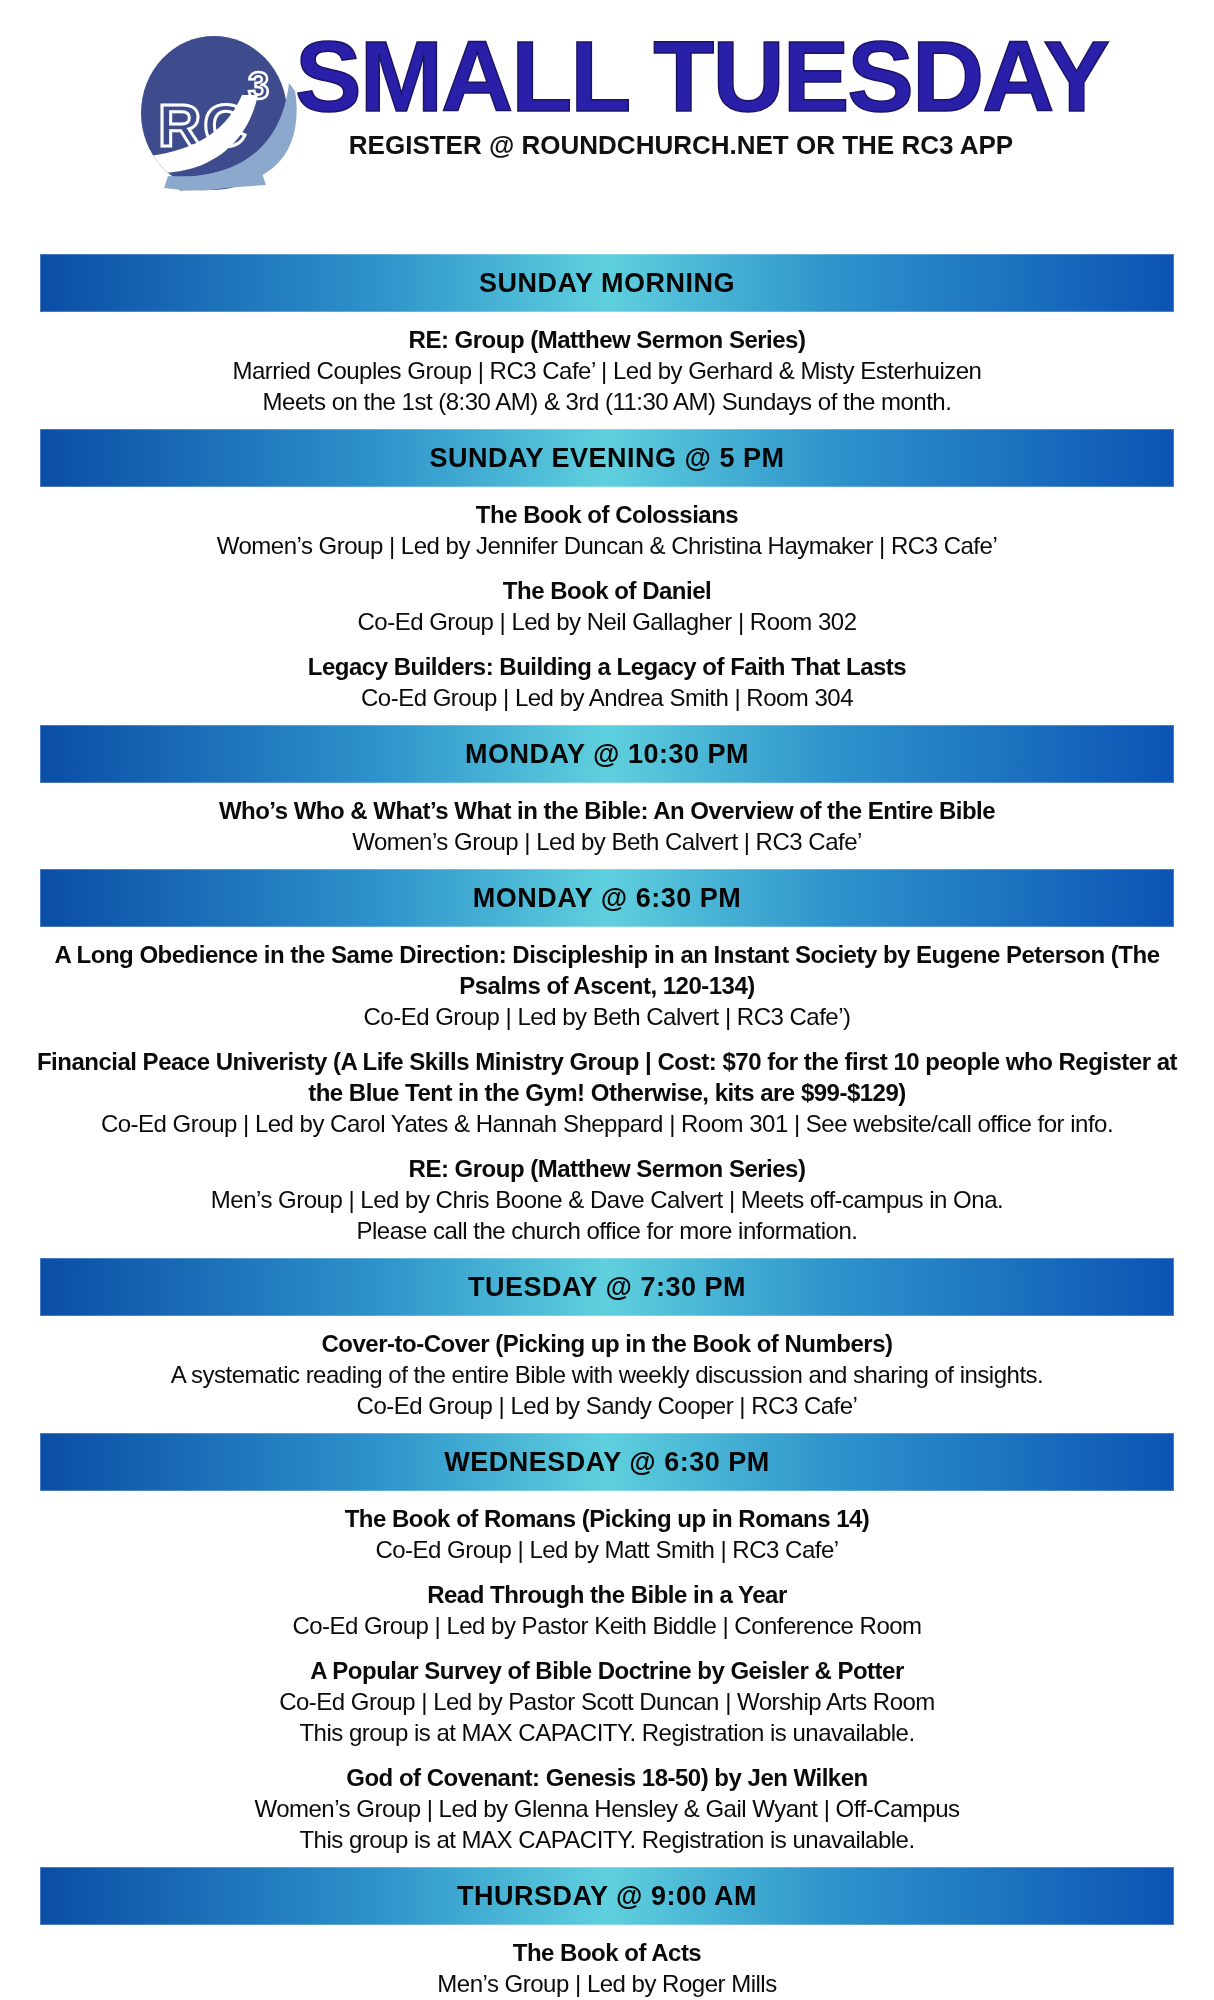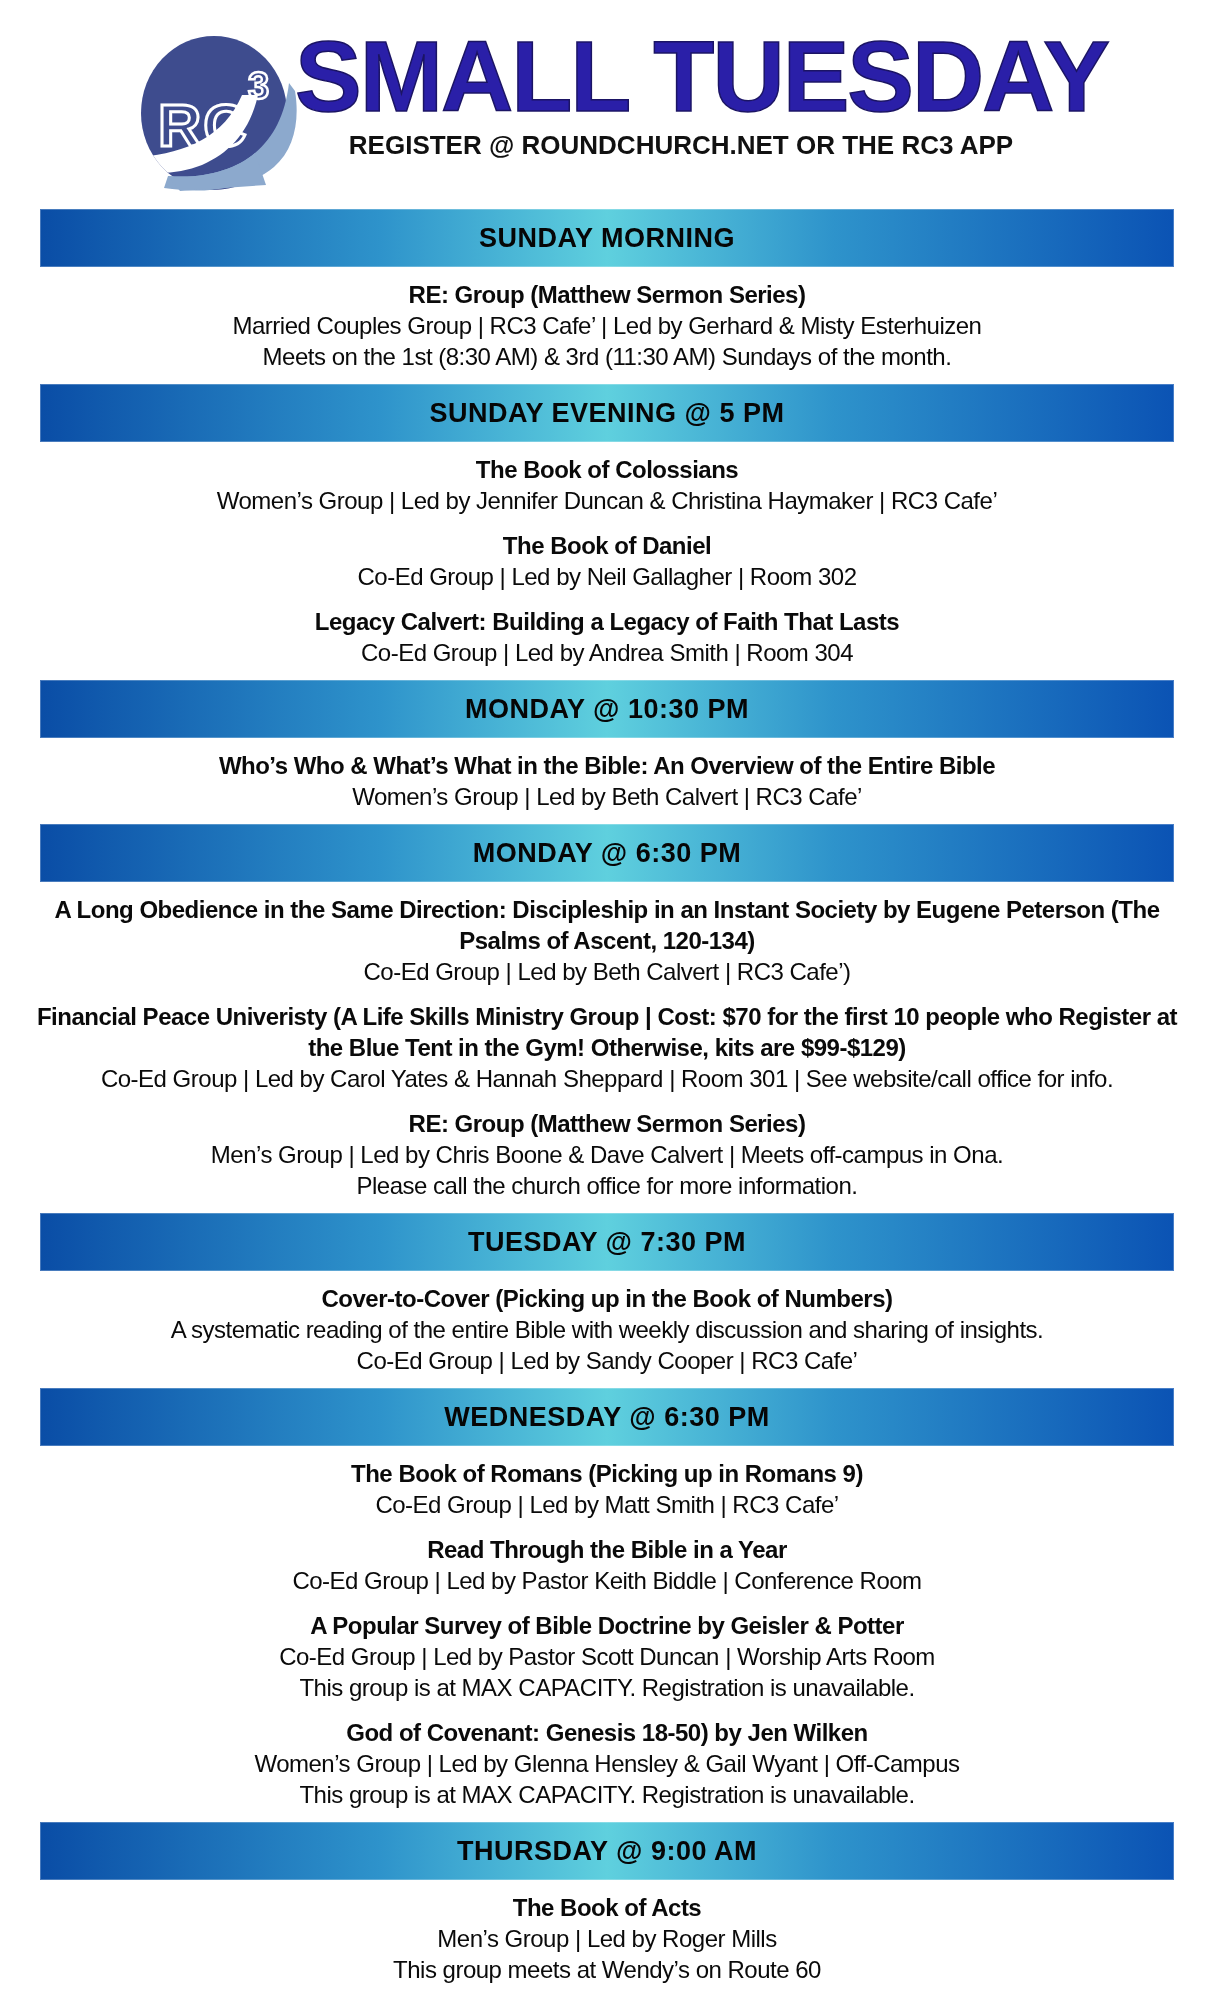--- a/index.html
+++ b/index.html
@@ -1,20 +1,20 @@
 <!DOCTYPE html>
 <html style="--title-color: #2A1FA8; --b-left: #0A4DA6; --b-blend: #2E93CB; --b-mid: #5FD0DE; --b-right: #0B53B4;"><head>
 <meta charset="utf-8">
 <style>
   * { margin:0; padding:0; box-sizing:border-box; }
   html,body { width:1214px; height:2000px; background:#ffffff; overflow:hidden;
               font-family:"Liberation Sans", sans-serif; color:#0a0a0a; }
 
   
-  .header { position:relative; height:209px; }
+  .header { position:relative; height:254px; }
   .logo { position:absolute; left:138px; top:33px; width:162px; height:168px; }
   .header-text { position:absolute; left:295px; top:26px; width:772px; text-align:center; }
   .main-title {
     font-size:100px; font-weight:bold; line-height:1.0; letter-spacing:-2px;
     color:var(--title-color,#2A1FA8);
     -webkit-text-stroke:1.5px #1b1464;
     white-space:nowrap;
   }
   .subtitle { font-size:26px; font-weight:bold; color:#111; margin-top:4px; letter-spacing:0px; }
 
@@ -90,21 +90,21 @@
       <div class="section-content">
         <div class="group">
           <p class="group-title">The Book of Colossians</p>
           <p class="group-detail">Women’s Group | Led by Jennifer Duncan &amp; Christina Haymaker | RC3 Cafe’</p>
         </div>
         <div class="group">
           <p class="group-title">The Book of Daniel</p>
           <p class="group-detail">Co-Ed Group | Led by Neil Gallagher | Room 302</p>
         </div>
         <div class="group">
-          <p class="group-title">Legacy Calvert: Building a Legacy of Faith That Lasts</p>
+          <p class="group-title">Legacy Builders: Building a Legacy of Faith That Lasts</p>
           <p class="group-detail">Co-Ed Group | Led by Andrea Smith | Room 304</p>
         </div>
       </div>
     </section>
     <section>
       <div class="banner">MONDAY @ 10:30 PM</div>
       <div class="section-content">
         <div class="group">
           <p class="group-title">Who’s Who &amp; What’s What in the Bible: An Overview of the Entire Bible</p>
           <p class="group-detail">Women’s Group | Led by Beth Calvert | RC3 Cafe’</p>
@@ -136,21 +136,21 @@
           <p class="group-title">Cover-to-Cover (Picking up in the Book of Numbers)</p>
           <p class="group-detail">A systematic reading of the entire Bible with weekly discussion and sharing of insights.</p>
           <p class="group-detail">Co-Ed Group | Led by Sandy Cooper | RC3 Cafe’</p>
         </div>
       </div>
     </section>
     <section>
       <div class="banner">WEDNESDAY @ 6:30 PM</div>
       <div class="section-content">
         <div class="group">
-          <p class="group-title">The Book of Romans (Picking up in Romans 9)</p>
+          <p class="group-title">The Book of Romans (Picking up in Romans 14)</p>
           <p class="group-detail">Co-Ed Group | Led by Matt Smith | RC3 Cafe’</p>
         </div>
         <div class="group">
           <p class="group-title">Read Through the Bible in a Year</p>
           <p class="group-detail">Co-Ed Group | Led by Pastor Keith Biddle | Conference Room</p>
         </div>
         <div class="group">
           <p class="group-title">A Popular Survey of Bible Doctrine by Geisler &amp; Potter</p>
           <p class="group-detail">Co-Ed Group | Led by Pastor Scott Duncan | Worship Arts Room</p>
           <p class="group-detail">This group is at MAX CAPACITY. Registration is unavailable.</p>

